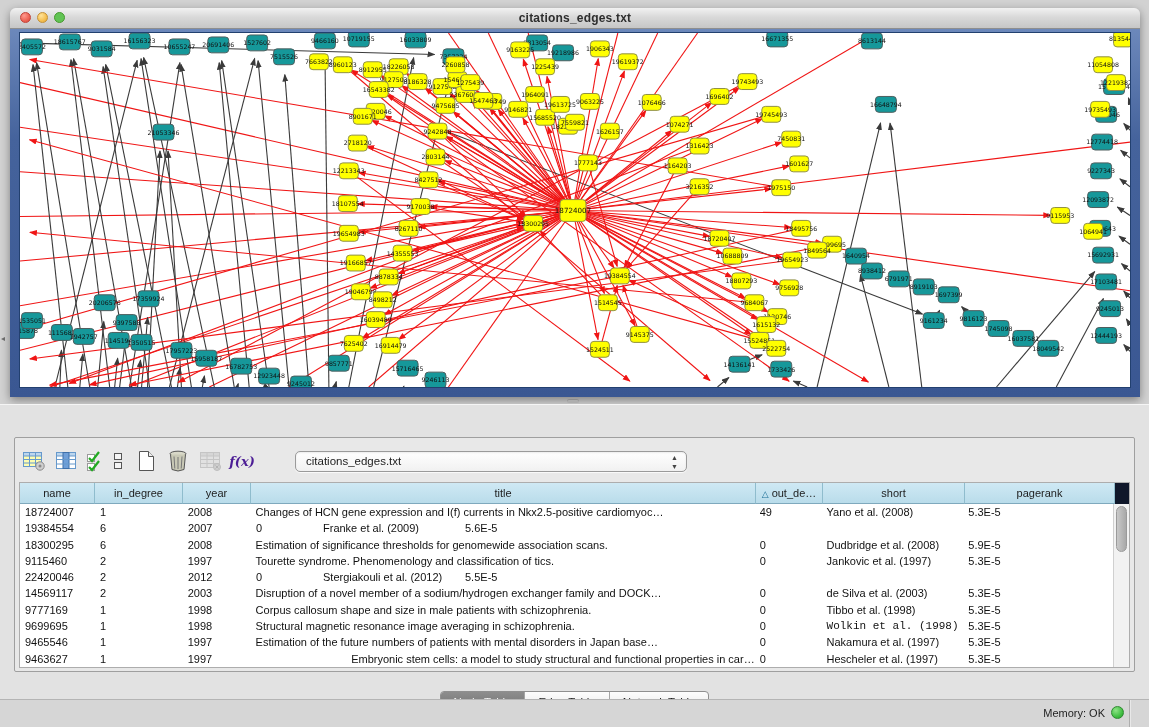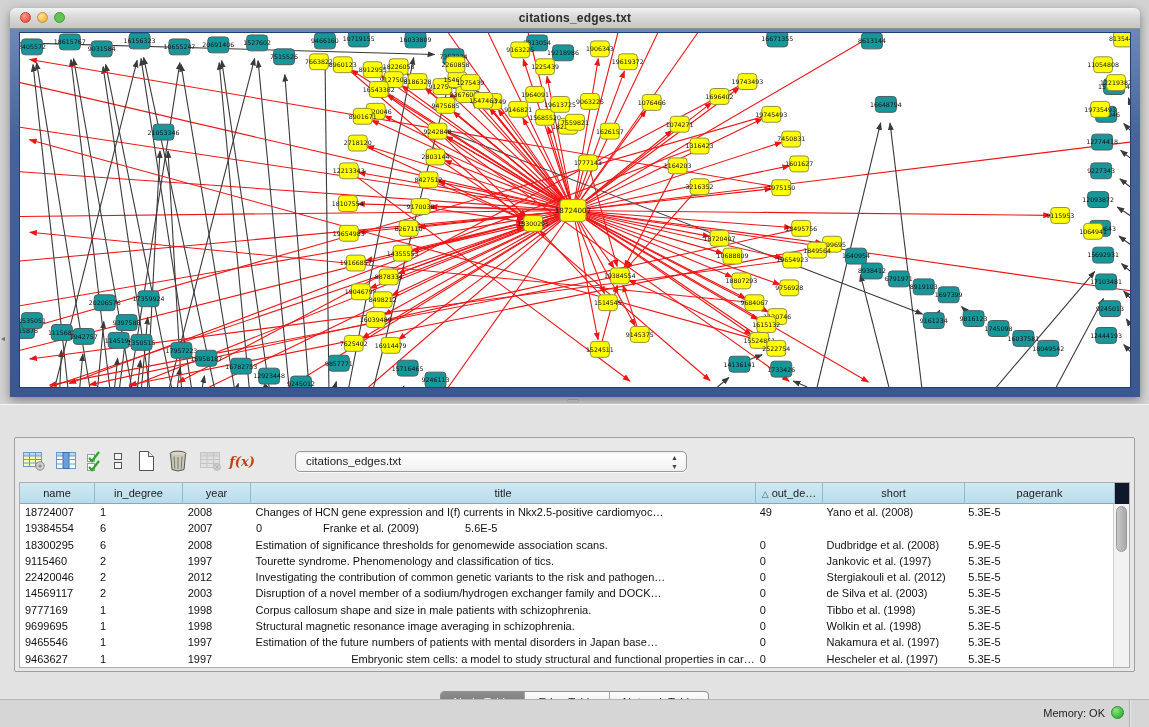--- a/index.html
+++ b/index.html
@@ -57,21 +57,21 @@
   .close-x{font-size:13px;font-weight:bold;color:#222;line-height:12px;cursor:default;}
   .panel-body{position:absolute;left:0;top:18px;right:0;bottom:0;background:#e2e2e2;}
   .content-box{
     position:absolute;left:14px;top:14px;width:1121px;height:235px;
     background:#e8e8e8;border:1px solid #9f9f9f;border-radius:2px;box-sizing:border-box;
   }
   
   .tp-toolbar{position:absolute;left:6px;top:6px;right:6px;height:34px;display:flex;align-items:center;}
   .tbtn{width:26px;height:26px;display:flex;align-items:center;justify-content:center;margin-right:6px;}
   .tbtn.narrow{width:18px;}
-  .fx{font-style:italic;font-family:"DejaVu Serif",serif;font-size:13px;font-weight:bold;color:#c2410c;}
+  .fx{font-style:italic;font-family:"DejaVu Serif",serif;font-size:13px;font-weight:bold;color:#4c1d95;}
   .table-select{
     margin-left:34px;width:392px;height:21px;border:1px solid #9a9a9a;border-radius:5px;
     background:linear-gradient(#ffffff,#f1f1f1);box-shadow:0 1px 1px rgba(255,255,255,.8), inset 0 1px 2px rgba(0,0,0,.08);
     display:flex;align-items:center;font-size:11.5px;color:#1c1c1c;position:relative;
     padding-left:10px;box-sizing:border-box;
   }
   .stepper{position:absolute;right:8px;top:1px;display:flex;flex-direction:column;line-height:9px;font-size:7px;color:#444;}
   
   .grid{position:absolute;left:4px;top:44px;width:1111px;height:186px;background:#0f172a;border:1px solid #adadad;box-sizing:border-box;}
   .grid-header{display:flex;height:21px;}
@@ -1018,21 +1018,20 @@
                 <div class="g-cell" style="width: 68px;">1997</div>
                 <div class="g-cell" style="width: 505px;">Tourette syndrome. Phenomenology and classification of tics.</div>
                 <div class="g-cell" style="width: 67px;">0</div>
                 <div class="g-cell" style="width: 142px;">Jankovic et al. (1997)</div>
                 <div class="g-cell" style="width: 150px;">5.3E-5</div>
               </div>
               <div class="g-row">
                 <div class="g-cell" style="width: 75px;">22420046</div>
                 <div class="g-cell" style="width: 88px;">2</div>
                 <div class="g-cell" style="width: 68px;">2012</div>
-                <div class="g-cell" style="width: 505px;">Investigating the contribution of common genetic variants to the risk and pathogen…</div>
                 <div class="g-cell" style="width: 67px;">0</div>
                 <div class="g-cell" style="width: 142px;">Stergiakouli et al. (2012)</div>
                 <div class="g-cell" style="width: 150px;">5.5E-5</div>
               </div>
               <div class="g-row">
                 <div class="g-cell" style="width: 75px;">14569117</div>
                 <div class="g-cell" style="width: 88px;">2</div>
                 <div class="g-cell" style="width: 68px;">2003</div>
                 <div class="g-cell" style="width: 505px;">Disruption of a novel member of a sodium/hydrogen exchanger family and DOCK…</div>
                 <div class="g-cell" style="width: 67px;">0</div>
@@ -1047,21 +1046,21 @@
                 <div class="g-cell" style="width: 67px;">0</div>
                 <div class="g-cell" style="width: 142px;">Tibbo et al. (1998)</div>
                 <div class="g-cell" style="width: 150px;">5.3E-5</div>
               </div>
               <div class="g-row">
                 <div class="g-cell" style="width: 75px;">9699695</div>
                 <div class="g-cell" style="width: 88px;">1</div>
                 <div class="g-cell" style="width: 68px;">1998</div>
                 <div class="g-cell" style="width: 505px;">Structural magnetic resonance image averaging in schizophrenia.</div>
                 <div class="g-cell" style="width: 67px;">0</div>
-                <div class="g-cell" style="width: 142px;">Wolkin et al. (1998)</div>
+                <div class="g-cell" style="width: 142px; font-family: Liberation Mono, monospace;">Wolkin et al. (1998)</div>
                 <div class="g-cell" style="width: 150px;">5.3E-5</div>
               </div>
               <div class="g-row">
                 <div class="g-cell" style="width: 75px;">9465546</div>
                 <div class="g-cell" style="width: 88px;">1</div>
                 <div class="g-cell" style="width: 68px;">1997</div>
                 <div class="g-cell" style="width: 505px;">Estimation of the future numbers of patients with mental disorders in Japan base…</div>
                 <div class="g-cell" style="width: 67px;">0</div>
                 <div class="g-cell" style="width: 142px;">Nakamura et al. (1997)</div>
                 <div class="g-cell" style="width: 150px;">5.3E-5</div>

